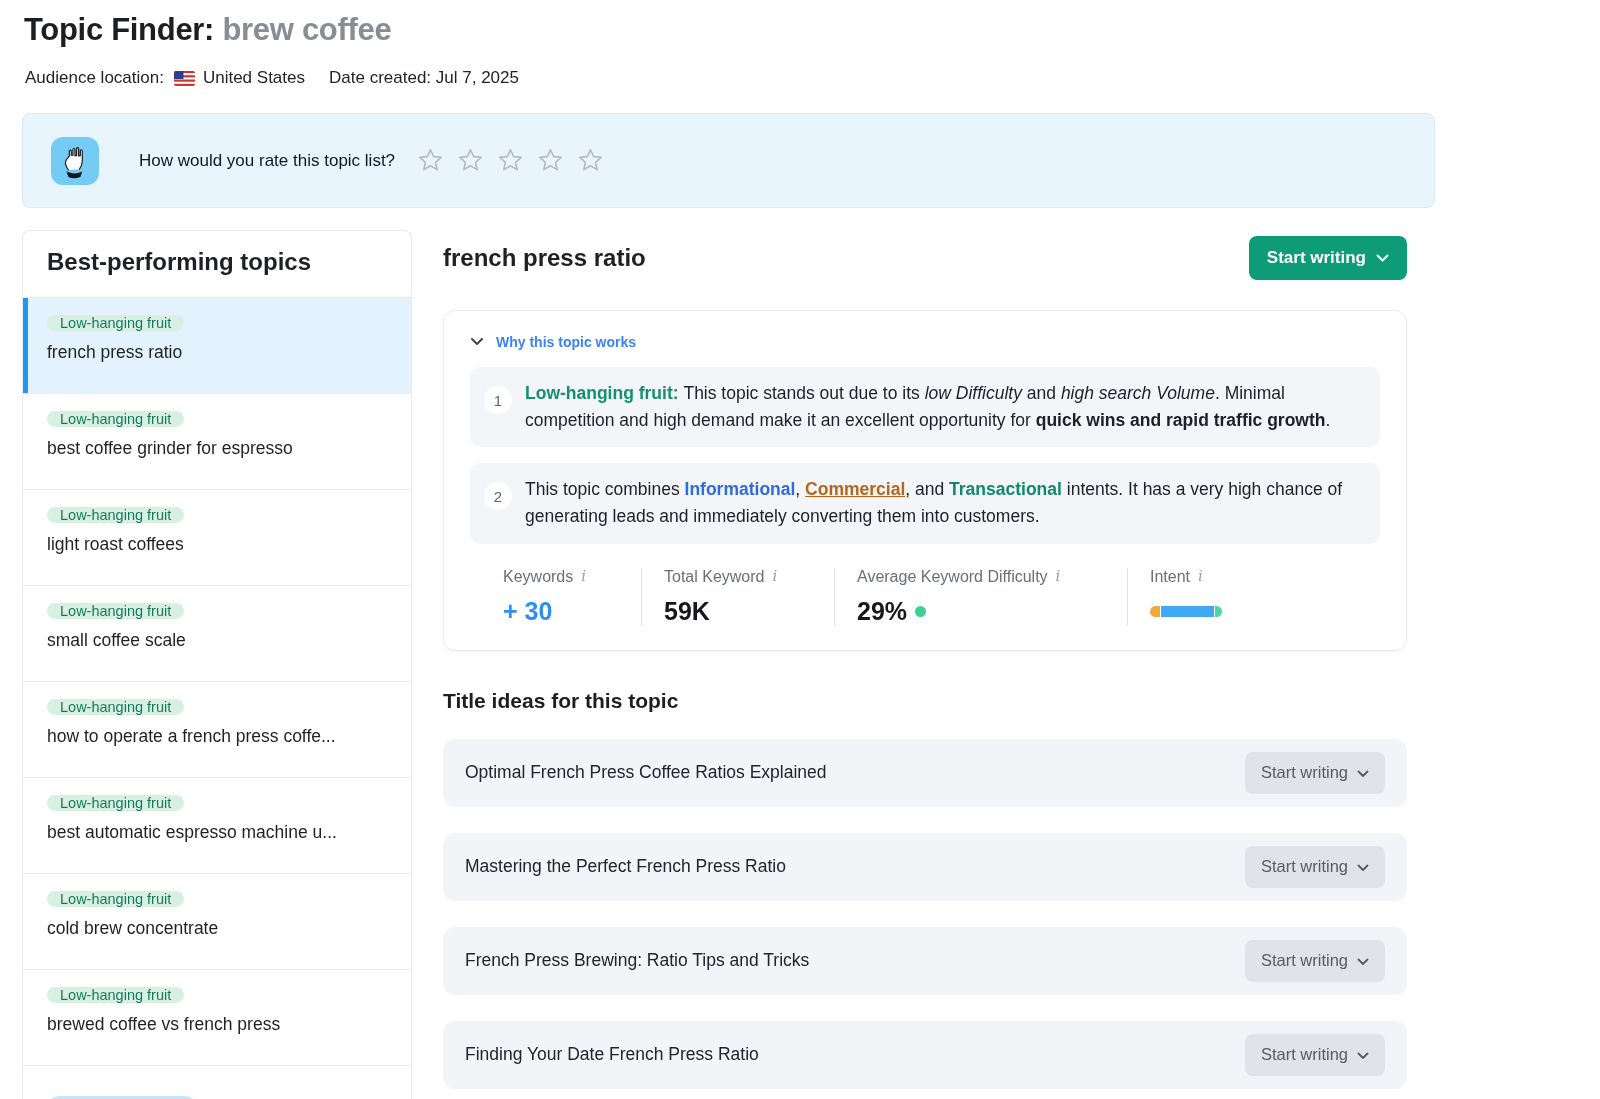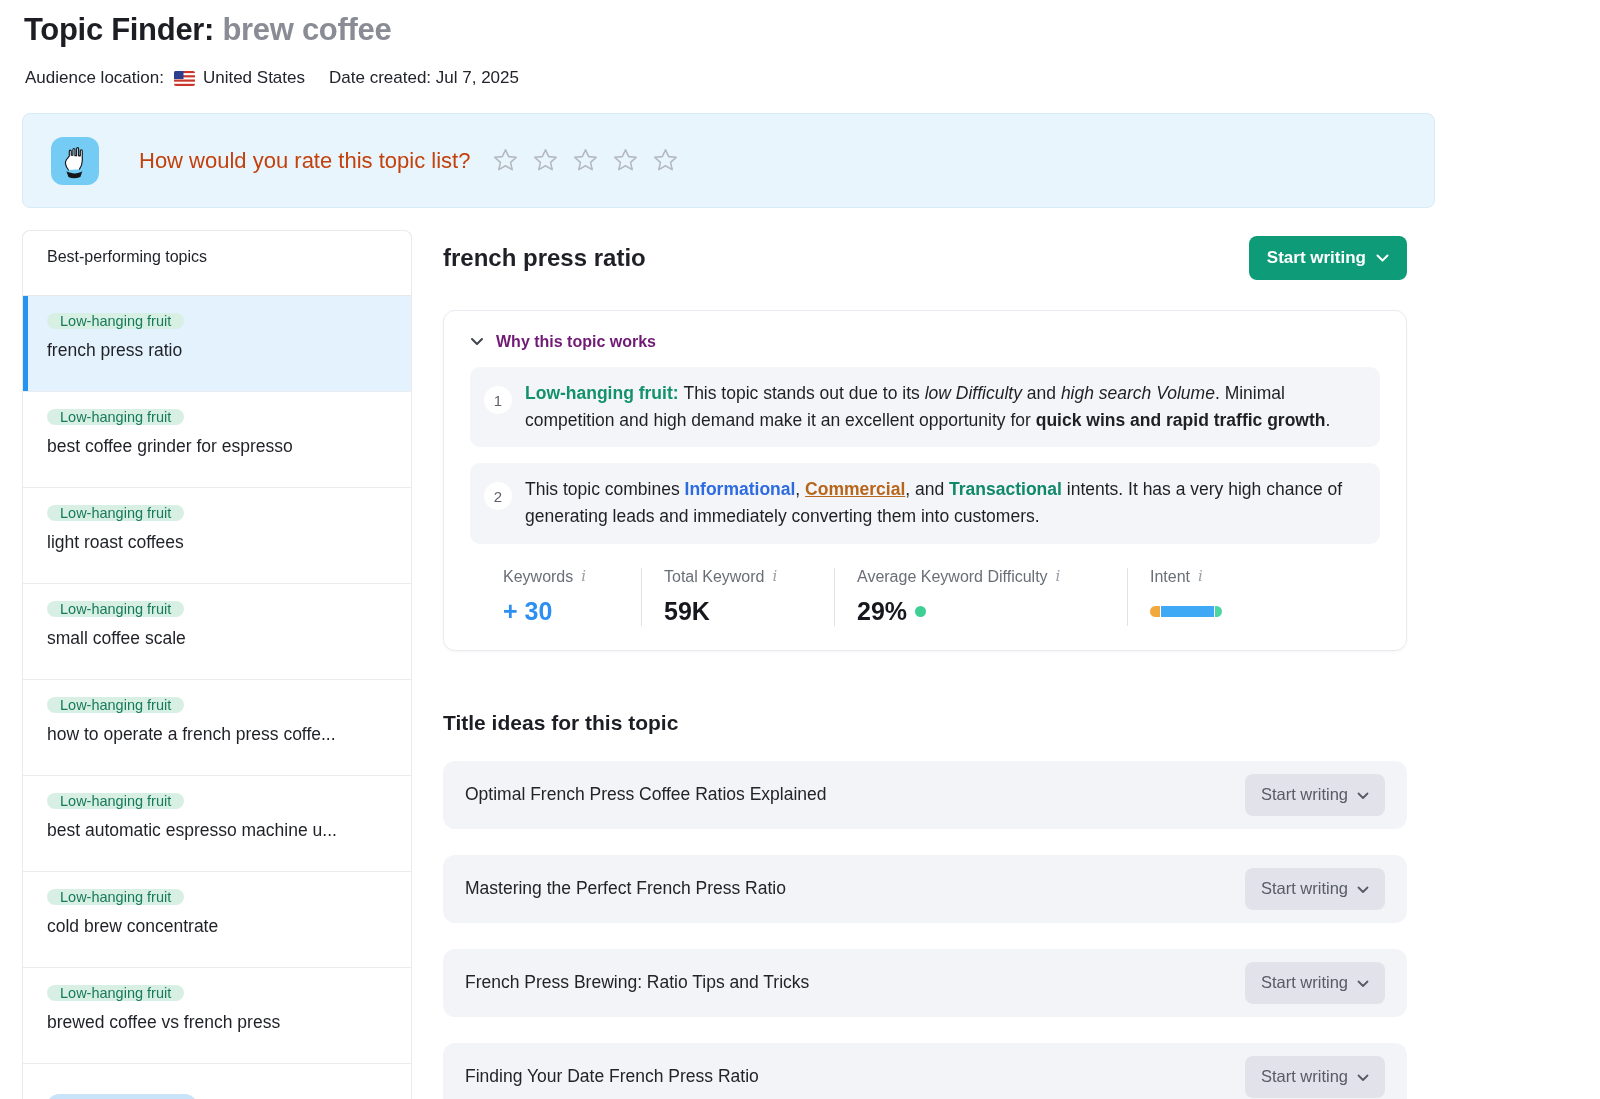--- a/index.html
+++ b/index.html
@@ -24,32 +24,32 @@
   
   .rating-banner {
     position:absolute; left:22px; top:113px; width:1413px; height:95px;
     background:#e9f5fc; border:1px solid #d7ebf7; border-radius:8px;
     display:flex; align-items:center; padding-left:28px;
   }
   .hand-badge {
     width:48px; height:48px; border-radius:12px; background:#74ccf4;
     display:flex; align-items:center; justify-content:center; flex:0 0 auto;
   }
-  .rating-question { font-size:22px; color:#c2410c; margin-left:40px; }
+  .rating-question { font-size:17px; color:#0f172a; margin-left:40px; }
   .stars { display:flex; gap:13px; margin-left:22px; }
   .star { width:27px; height:27px; cursor:pointer; }
 
   
   .sidebar {
     position:absolute; left:22px; top:230px; width:390px; height:869px;
     background:#fff; border:1px solid #e8eaee; border-bottom:none;
     border-radius:8px 8px 0 0; overflow:hidden;
   }
   .sidebar-title {
-    padding:17px 24px 29px 24px; font-size:16px; font-weight:400; color:#1e2026;
+    padding:17px 24px 21px 24px; font-size:24px; font-weight:700; color:#1e2026;
     border-bottom:1px solid #e7e8ec;
   }
   .topic-item {
     position:relative; height:96px; padding:16px 24px 0 24px;
     border-bottom:1px solid #ebecef; cursor:pointer; background:#fff;
   }
   .topic-item.selected { background:#e4f2fd; }
   .topic-item.selected::before {
     content:""; position:absolute; left:0; top:0; bottom:0; width:5px; background:#2394f2;
   }
@@ -74,21 +74,21 @@
     display:flex; align-items:center; gap:10px; cursor:pointer;
     font-family:"Liberation Sans", sans-serif;
   }
 
   
   .why-card {
     margin-top:24px; background:#fff; border:1px solid #e9ebf0; border-radius:12px;
     padding:22px 26px 24px 26px; box-shadow:0 1px 3px rgba(30,34,40,0.04);
   }
   .why-header { display:flex; align-items:center; gap:12px; cursor:pointer; }
-  .why-title { font-size:16px; font-weight:700; color:#701a75; }
+  .why-title { font-size:14px; font-weight:700; color:#3b82f6; }
   .point-box {
     margin-top:16px; background:#f3f5f8; border-radius:10px;
     padding:13px 20px 13px 14px; display:flex; gap:13px;
   }
   .point-num {
     flex:0 0 auto; width:28px; height:28px; background:#fff; border-radius:50%;
     display:flex; align-items:center; justify-content:center;
     font-size:15px; color:#5e636c; margin-top:6px;
   }
   .point-text { font-size:17.5px; line-height:1.55; color:#1e2025; }
@@ -111,21 +111,21 @@
   .metric-value.blue { color:#2d8ff2; }
   .dot-green { width:11px; height:11px; border-radius:50%; background:#3ecf94; display:inline-block; }
   .metric-div { width:1px; background:#e0e2e7; margin:0 22px; }
   .m-keywords { width:116px;margin-left:33px; }
   .m-volume { width:148px; }
   .m-difficulty { width:248px; }
   .intent-bar { display:flex; gap:1px; height:11px; width:72px; border-radius:999px; overflow:hidden; margin-top:9px; }
   .intent-seg { height:100%; }
 
   
-  .ideas-heading { margin-top:60px; font-size:21px; font-weight:700; color:#1c1e24; }
+  .ideas-heading { margin-top:38px; font-size:21px; font-weight:700; color:#1c1e24; }
   .idea-card {
     margin-top:26px; height:68px; background:#f3f4f7; border-radius:12px;
     display:flex; align-items:center; justify-content:space-between; padding:0 22px;
   }
   .idea-title { font-size:17.5px; color:#22242a; }
   .btn-gray {
     background:#e2e3ea; color:#575b66; font-size:16.5px; border:none; border-radius:8px;
     height:42px; padding:0 16px; display:flex; align-items:center; gap:9px; cursor:pointer;
     font-family:"Liberation Sans", sans-serif;
   }

